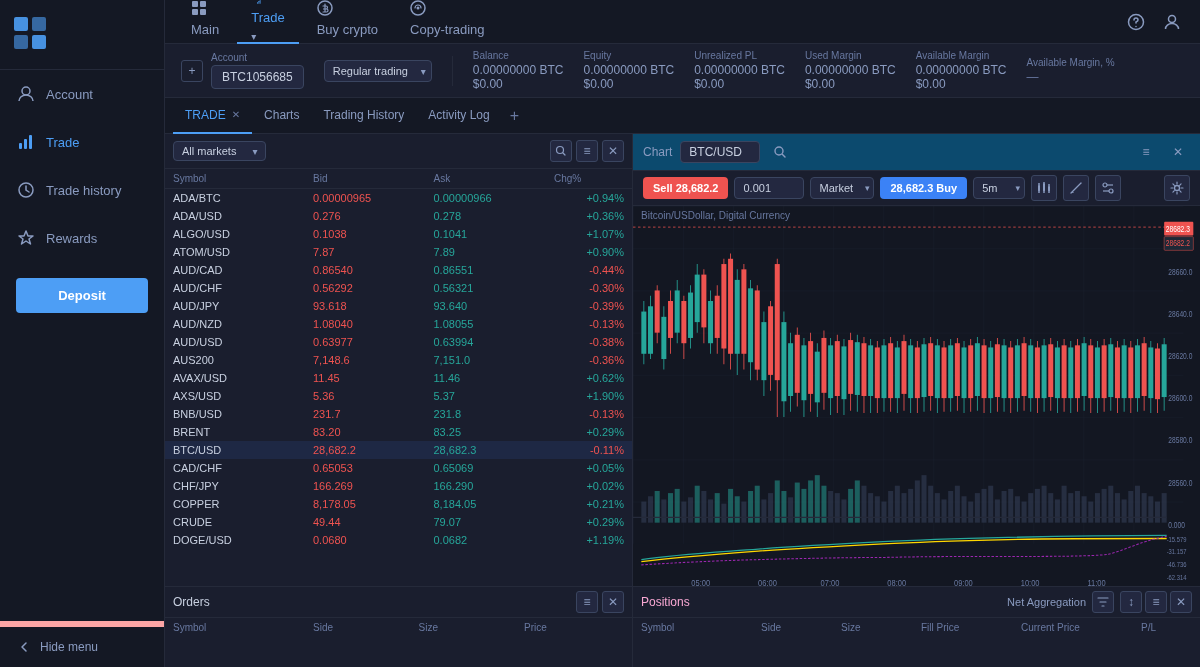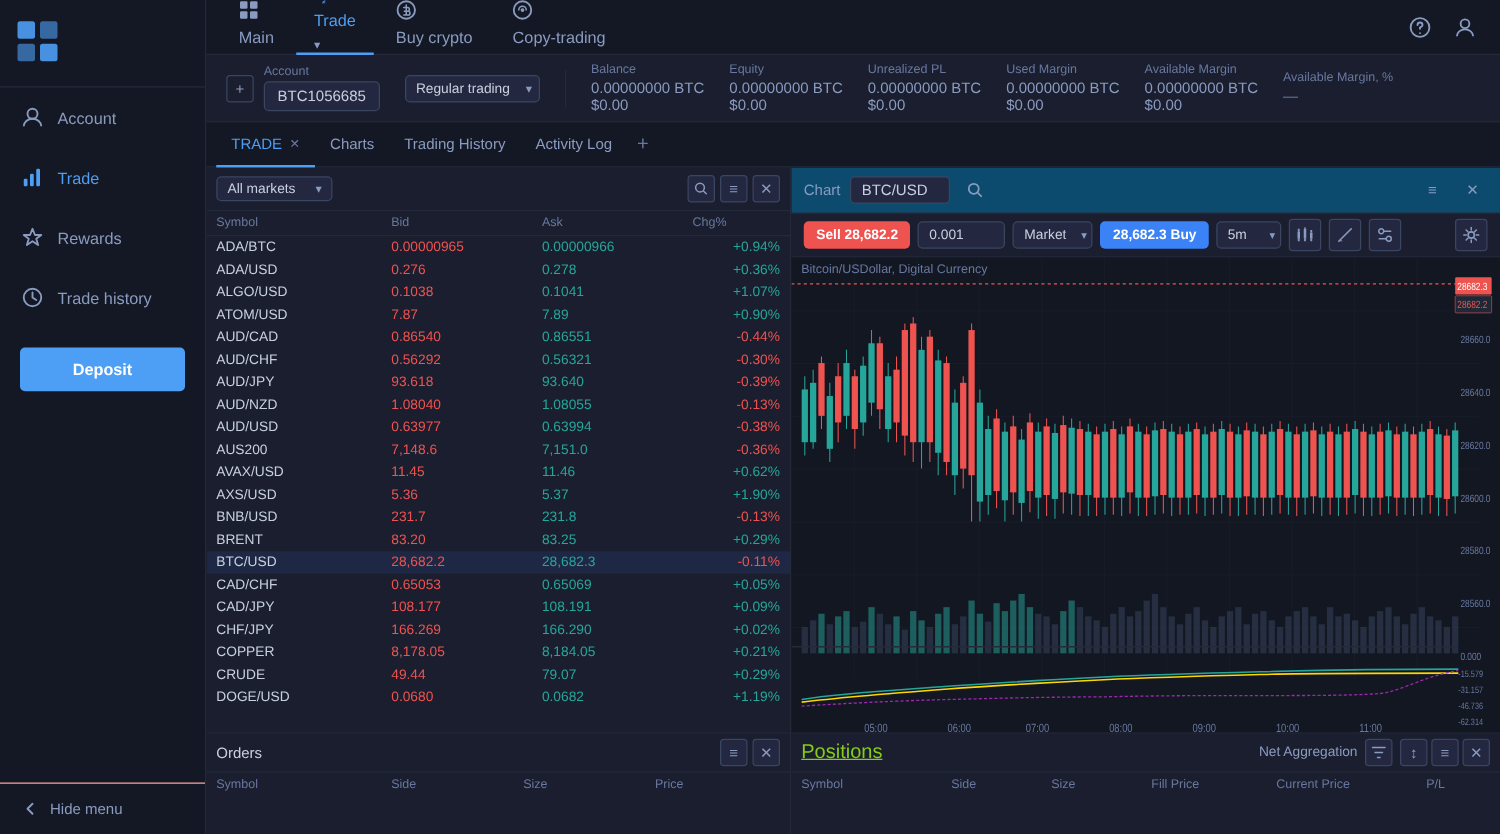--- a/index.html
+++ b/index.html
@@ -6,21 +6,21 @@
     body { background: #1a1e2e; color: #c8d0e0; font-family: 'Segoe UI', Arial, sans-serif; font-size: 12px; display: flex; height: 667px; overflow: hidden; }
 
     
     #sidebar { width: 165px; background: #141824; display: flex; flex-direction: column; border-right: 1px solid #252a3a; flex-shrink: 0; }
     .sidebar-logo { padding: 15px 12px; border-bottom: 1px solid #252a3a; }
     .sidebar-item { display: flex; align-items: center; gap: 10px; padding: 14px 16px; cursor: pointer; color: #8a9bc0; font-size: 13px; }
     .sidebar-item.active { color: #4d9ef5; }
     .sidebar-item .icon { width: 20px; height: 20px; display: flex; align-items: center; justify-content: center; flex-shrink: 0; }
     .sidebar-deposit { margin: 16px; }
     .btn-deposit { background: #4d9ef5; color: #fff; border: none; border-radius: 4px; padding: 10px 0; width: 100%; cursor: pointer; font-size: 13px; font-weight: 600; }
-    .sidebar-bottom { margin-top: auto; border-top: 1px solid #fca5a5; padding: 12px 16px; display: flex; align-items: center; gap: 8px; cursor: pointer; color: #8a9bc0; font-size: 12px; }
+    .sidebar-bottom { margin-top: auto; border-top: 6px solid #fca5a5; padding: 12px 16px; display: flex; align-items: center; gap: 8px; cursor: pointer; color: #8a9bc0; font-size: 12px; }
 
     
     #main { flex: 1; display: flex; flex-direction: column; overflow: hidden; }
 
     
     #topnav { background: #141824; display: flex; align-items: center; padding: 0 12px; height: 44px; border-bottom: 1px solid #252a3a; gap: 4px; flex-shrink: 0; }
     .nav-item { display: flex; gap: 6px; padding: 0 14px; height: 44px; cursor: pointer; color: #8a9bc0; font-size: 13px; flex-direction: column; }
     .nav-item.active { color: #4d9ef5; border-bottom: 2px solid #4d9ef5; }
     .nav-spacer { flex: 1; }
     .nav-icon-btn { width: 32px; height: 32px; display: flex; align-items: center; justify-content: center; cursor: pointer; color: #8a9bc0; border-radius: 4px; }
@@ -94,21 +94,21 @@
     .trade-icon-btn { width: 26px; height: 26px; display: flex; align-items: center; justify-content: center; cursor: pointer; color: #8a9bc0; border: 1px solid #3a4560; border-radius: 3px; background: #232840; }
     .trade-bar-spacer { flex: 1; }
 
     
     #chart-area { flex: 1; background: #131722; position: relative; overflow: hidden; }
     #chart-svg { width: 100%; height: 100%; }
 
     
     #positions-panel { height: 80px; background: #1a1e2e; display: flex; flex-direction: column; overflow: hidden; }
     #positions-header { display: flex; align-items: center; justify-content: space-between; padding: 4px 8px; border-bottom: 1px solid #252a3a; flex-shrink: 0; }
-    .positions-title { font-size: 16px; color: #84cc16; text-decoration: underline; }
+    .positions-title { font-size: 12px; color: #f9a8d4; }
     .pos-right { display: flex; align-items: center; gap: 6px; }
     .net-agg-label { font-size: 11px; color: #8a9bc0; }
     .pos-icons { display: flex; gap: 3px; }
     #positions-cols { display: grid; grid-template-columns: 120px 80px 80px 100px 120px 80px 80px 80px; padding: 4px 8px; color: #6878a0; font-size: 10px; }
 
     
     ::-webkit-scrollbar { width: 4px; height: 4px; }
     ::-webkit-scrollbar-track { background: #1a1e2e; }
     ::-webkit-scrollbar-thumb { background: #3a4560; border-radius: 2px; }
     .chart-info { position: absolute; top: 4px; left: 8px; font-size: 10px; color: #6878a0; }
@@ -143,34 +143,34 @@
         <rect x="7" y="6" width="3" height="10" rx="1" fill="#4d9ef5"></rect>
         <rect x="12" y="2" width="3" height="14" rx="1" fill="#4d9ef5"></rect>
       </svg>
     </div>
     <span>Trade</span>
   </div>
 
   <div class="sidebar-item">
     <div class="icon">
       <svg width="18" height="18" viewBox="0 0 18 18" fill="none">
-        <path d="M9 2l2 5h5l-4 3 1.5 5L9 12l-4.5 3L6 10 2 7h5z" stroke="#8a9bc0" stroke-width="1.5" stroke-linejoin="round"></path>
-      </svg>
-    </div>
-    <span>Rewards</span>
+        <circle cx="9" cy="9" r="7" stroke="#8a9bc0" stroke-width="1.5"></circle>
+        <path d="M9 5v4l3 2" stroke="#8a9bc0" stroke-width="1.5" stroke-linecap="round"></path>
+      </svg>
+    </div>
+    <span>Trade history</span>
   </div>
 
   <div class="sidebar-item">
     <div class="icon">
       <svg width="18" height="18" viewBox="0 0 18 18" fill="none">
-        <circle cx="9" cy="9" r="7" stroke="#8a9bc0" stroke-width="1.5"></circle>
-        <path d="M9 5v4l3 2" stroke="#8a9bc0" stroke-width="1.5" stroke-linecap="round"></path>
-      </svg>
-    </div>
-    <span>Trade history</span>
+        <path d="M9 2l2 5h5l-4 3 1.5 5L9 12l-4.5 3L6 10 2 7h5z" stroke="#8a9bc0" stroke-width="1.5" stroke-linejoin="round"></path>
+      </svg>
+    </div>
+    <span>Rewards</span>
   </div>
 
   <div class="sidebar-deposit">
     <button class="btn-deposit">Deposit</button>
   </div>
 
   <div class="sidebar-bottom">
     <svg width="16" height="16" viewBox="0 0 16 16" fill="none">
       <path d="M10 12L6 8l4-4" stroke="#8a9bc0" stroke-width="1.5" stroke-linecap="round" stroke-linejoin="round"></path>
     </svg>
@@ -408,26 +408,20 @@
       <span class="mr-symbol">BTC/USD</span>
       <span class="mr-bid">28,682.2</span>
       <span class="mr-ask">28,682.3</span>
       <span class="mr-chg-neg">-0.11%</span>
     </div>
             <div class="market-row">
       <span class="mr-symbol">CAD/CHF</span>
       <span class="mr-bid">0.65053</span>
       <span class="mr-ask">0.65069</span>
       <span class="mr-chg-pos">+0.05%</span>
-    </div>
-            <div class="market-row">
-      <span class="mr-symbol">CAD/JPY</span>
-      <span class="mr-bid">108.177</span>
-      <span class="mr-ask">108.191</span>
-      <span class="mr-chg-pos">+0.09%</span>
     </div>
             <div class="market-row">
       <span class="mr-symbol">CHF/JPY</span>
       <span class="mr-bid">166.269</span>
       <span class="mr-ask">166.290</span>
       <span class="mr-chg-pos">+0.02%</span>
     </div>
             <div class="market-row">
       <span class="mr-symbol">COPPER</span>
       <span class="mr-bid">8,178.05</span>

